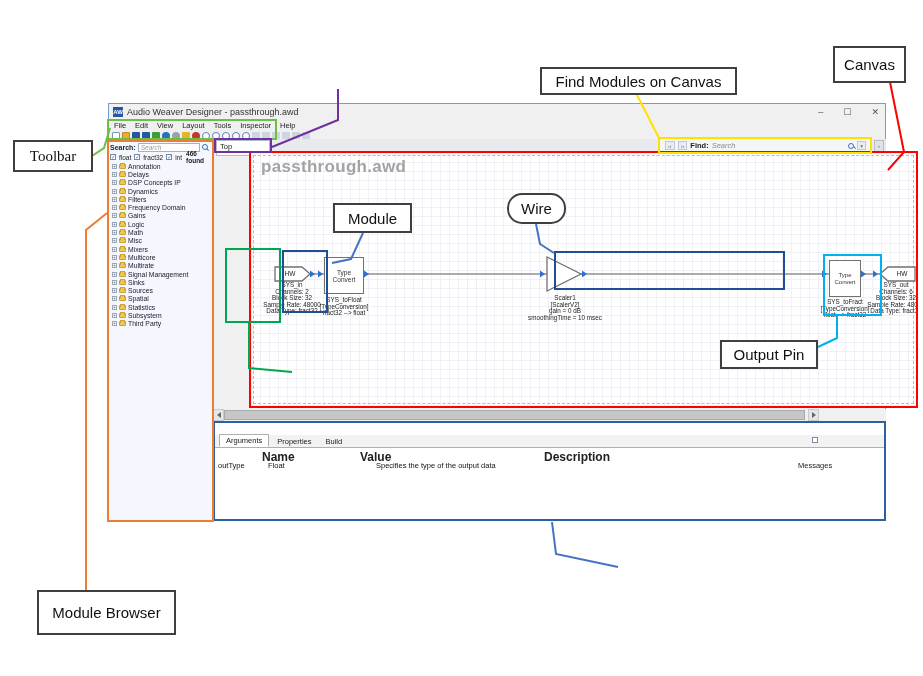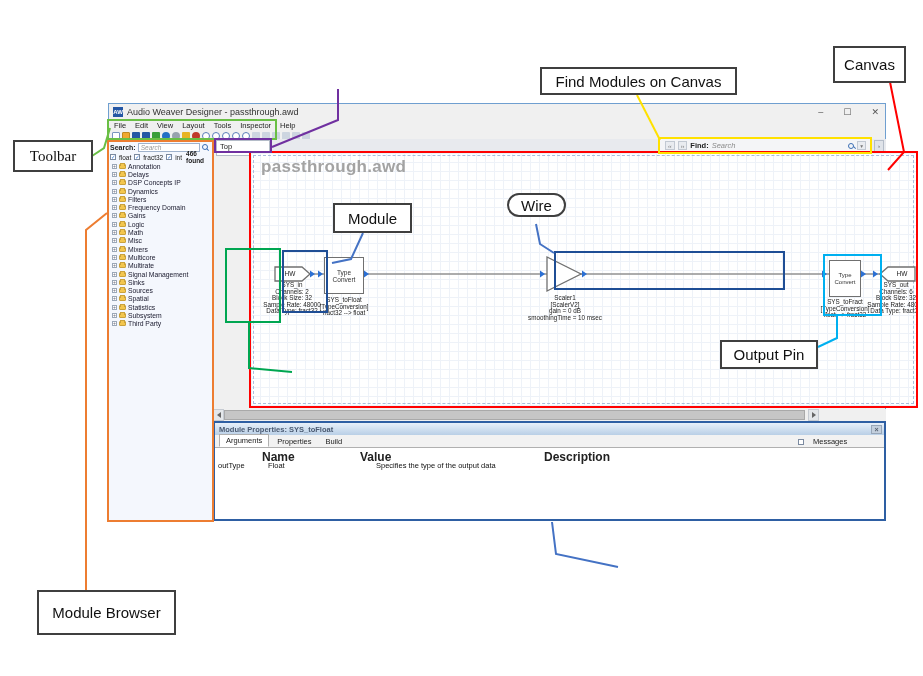--- a/index.html
+++ b/index.html
@@ -119,22 +119,22 @@
                   background:linear-gradient(#e7f0fa, #b9cfe6); color:#4a5a72; font-size:7.5px;
                   font-weight:bold; display:flex; align-items:center; padding-left:4px; }
   .props-close { position:absolute; right:2px; top:1.5px; width:11px; height:9px;
                  background:#c3cfdd; border:1px solid #97a6b8; color:#55606e; font-size:7px;
                  line-height:7px; text-align:center; }
   .props-tabs { position:absolute; left:215px; top:435px; width:669px; height:13px;
                 background:#f2f2f2; border-bottom:1px solid #b0b0b0; display:flex;
                 align-items:flex-end; padding-left:4px; gap:2px; font-size:7.5px; color:#222; }
   .ptab { padding:1px 6px 1px 6px; }
   .ptab.active { background:#fff; border:1px solid #b0b0b0; border-bottom:1px solid #fff; }
-  .messages-box { position:absolute; left:798px; top:437px; display:flex; gap:9px;
-                  align-items:center; font-size:7.5px; color:#222; }
+  .messages-box { position:absolute; left:798px; top:437px; display:flex; gap:18px;
+                  align-items:center; font-size:7.5px; color:#222;flex-direction:column; }
   .pcol { position:absolute; font-size:12px; color:#222;margin-left:44px; }
   .pcell { position:absolute; font-size:7.5px; color:#111; }
 
   
   .co { position:absolute; background:#fff; border:2px solid #3f3f3f; color:#111;
         font-size:15px; display:flex; align-items:center; justify-content:center;
         text-align:center; z-index:40; }
   .co.left-align { justify-content:flex-start; text-align:left; padding:6px 8px;
                    line-height:1.35; align-items:flex-start; }
 
@@ -386,24 +386,20 @@
     <div class="hs-btn" style="left:0;">
         <span class="tri-l"></span>
       </div>
     <div class="hs-thumb"></div>
     <div class="hs-btn" style="left:595px;">
         <span class="tri-r"></span>
       </div>
   </div>
 
   <div class="props"></div>
-  <div class="props-header">
-    <span>Module Properties: SYS_toFloat</span>
-    <span class="props-close">×</span>
-  </div>
   <div class="props-tabs">
     <span class="ptab active">Arguments</span>
     <span class="ptab">Properties</span>
     <span class="ptab">Build</span>
   </div>
   <div class="messages-box">
     <span class="cbx"></span>
     <span>Messages</span>
   </div>
   <span class="pcol" style="left:218px; top:450px; font-weight:bold;">Name</span>
@@ -432,17 +428,17 @@
     <polyline points="249,323 249,368 292,372" fill="none" stroke="#00a651" stroke-width="2"></polyline>
     <polyline points="837,316 837,338 818,347" fill="none" stroke="#00b0f0" stroke-width="2"></polyline>
     <polyline points="107,213 86,230 86,590" fill="none" stroke="#ed7d31" stroke-width="2"></polyline>
     <polyline points="552,522 556,554 618,567" fill="none" stroke="#4472c4" stroke-width="2"></polyline>
   </svg>
 
   <div class="co" style="left:13px;  top:140px; width:80px;  height:32px;font-family:Liberation Serif, serif;">Toolbar</div>
   <div class="co" style="left:540px; top:67px;  width:197px; height:28px;">Find Modules on Canvas</div>
   <div class="co" style="left:833px; top:46px;  width:73px;  height:37px;">Canvas</div>
   <div class="co" style="left:333px; top:203px; width:79px;  height:30px;">Module</div>
-  <div class="co" style="left:507px; top:193px; width:59px;  height:24px;border-radius:15px;">Wire</div>
+  <div class="co" style="left:507px; top:193px; width:59px;  height:31px;border-radius:15px;">Wire</div>
   <div class="co" style="left:720px; top:340px; width:98px;  height:29px;">Output Pin</div>
   <div class="co" style="left:37px;  top:590px; width:139px; height:45px;text-align:right;">Module Browser</div>
 
 </div>
 
 </body></html>

